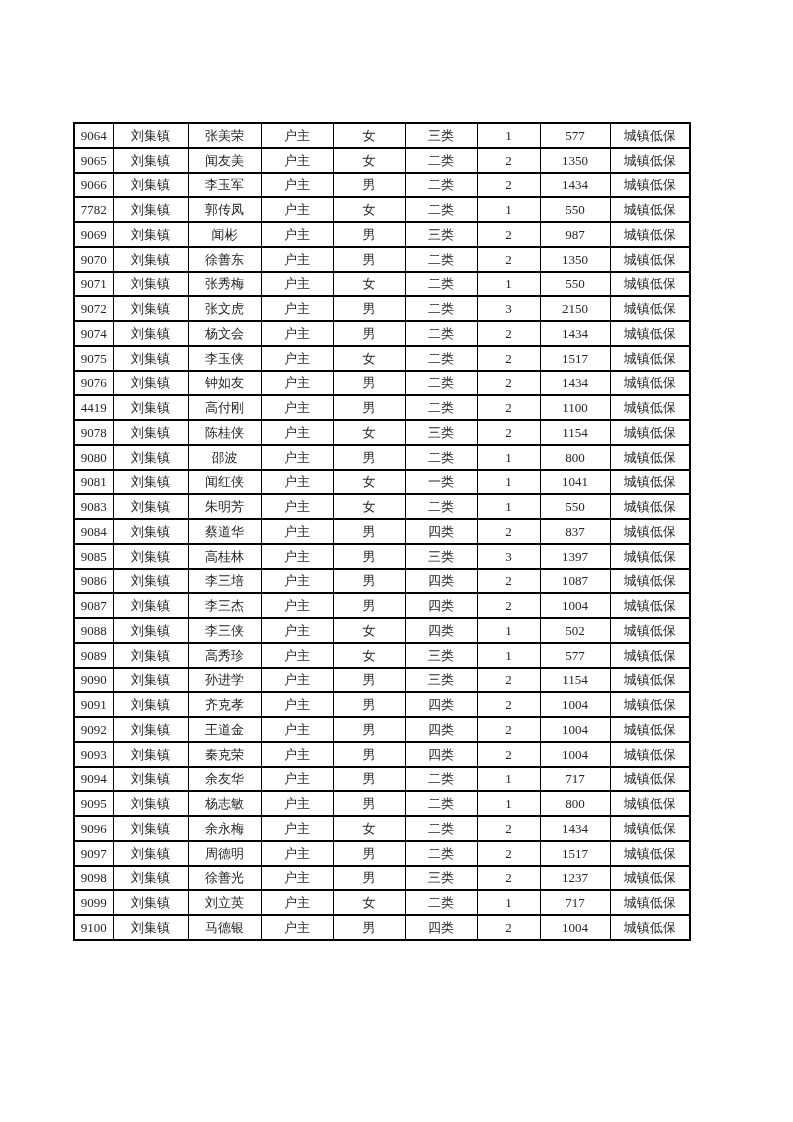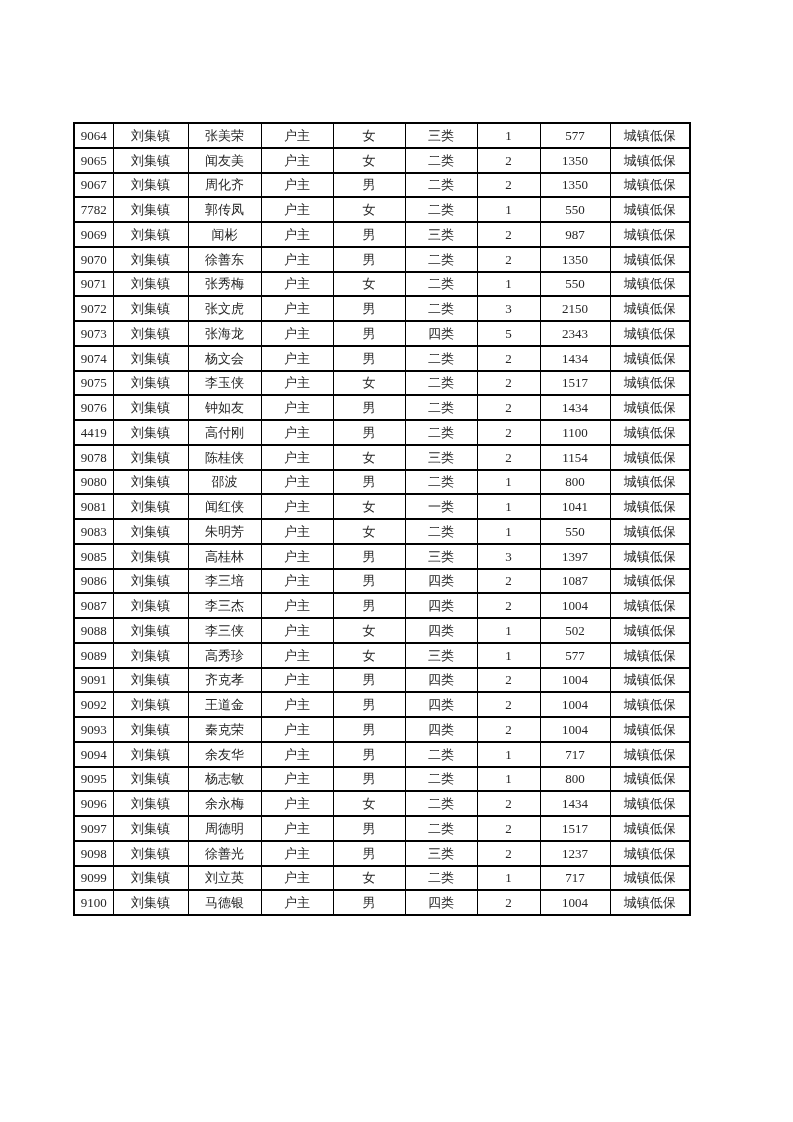--- a/index.html
+++ b/index.html
@@ -79,28 +79,28 @@
           <td>刘集镇</td>
           <td>闻友美</td>
           <td>户主</td>
           <td>女</td>
           <td>二类</td>
           <td>2</td>
           <td>1350</td>
           <td>城镇低保</td>
         </tr>
         <tr>
-          <td>9067</td>
-          <td>刘集镇</td>
-          <td>周化齐</td>
-          <td>户主</td>
-          <td>男</td>
-          <td>二类</td>
-          <td>2</td>
-          <td>1350</td>
+          <td>9066</td>
+          <td>刘集镇</td>
+          <td>李玉军</td>
+          <td>户主</td>
+          <td>男</td>
+          <td>二类</td>
+          <td>2</td>
+          <td>1434</td>
           <td>城镇低保</td>
         </tr>
         <tr>
           <td>7782</td>
           <td>刘集镇</td>
           <td>郭传凤</td>
           <td>户主</td>
           <td>女</td>
           <td>二类</td>
           <td>1</td>
@@ -145,31 +145,20 @@
           <td>刘集镇</td>
           <td>张文虎</td>
           <td>户主</td>
           <td>男</td>
           <td>二类</td>
           <td>3</td>
           <td>2150</td>
           <td>城镇低保</td>
         </tr>
         <tr>
-          <td>9073</td>
-          <td>刘集镇</td>
-          <td>张海龙</td>
-          <td>户主</td>
-          <td>男</td>
-          <td>四类</td>
-          <td>5</td>
-          <td>2343</td>
-          <td>城镇低保</td>
-        </tr>
-        <tr>
           <td>9074</td>
           <td>刘集镇</td>
           <td>杨文会</td>
           <td>户主</td>
           <td>男</td>
           <td>二类</td>
           <td>2</td>
           <td>1434</td>
           <td>城镇低保</td>
         </tr>
@@ -241,20 +230,31 @@
         </tr>
         <tr>
           <td>9083</td>
           <td>刘集镇</td>
           <td>朱明芳</td>
           <td>户主</td>
           <td>女</td>
           <td>二类</td>
           <td>1</td>
           <td>550</td>
+          <td>城镇低保</td>
+        </tr>
+        <tr>
+          <td>9084</td>
+          <td>刘集镇</td>
+          <td>蔡道华</td>
+          <td>户主</td>
+          <td>男</td>
+          <td>四类</td>
+          <td>2</td>
+          <td>837</td>
           <td>城镇低保</td>
         </tr>
         <tr>
           <td>9085</td>
           <td>刘集镇</td>
           <td>高桂林</td>
           <td>户主</td>
           <td>男</td>
           <td>三类</td>
           <td>3</td>
@@ -296,20 +296,31 @@
         </tr>
         <tr>
           <td>9089</td>
           <td>刘集镇</td>
           <td>高秀珍</td>
           <td>户主</td>
           <td>女</td>
           <td>三类</td>
           <td>1</td>
           <td>577</td>
+          <td>城镇低保</td>
+        </tr>
+        <tr>
+          <td>9090</td>
+          <td>刘集镇</td>
+          <td>孙进学</td>
+          <td>户主</td>
+          <td>男</td>
+          <td>三类</td>
+          <td>2</td>
+          <td>1154</td>
           <td>城镇低保</td>
         </tr>
         <tr>
           <td>9091</td>
           <td>刘集镇</td>
           <td>齐克孝</td>
           <td>户主</td>
           <td>男</td>
           <td>四类</td>
           <td>2</td>

